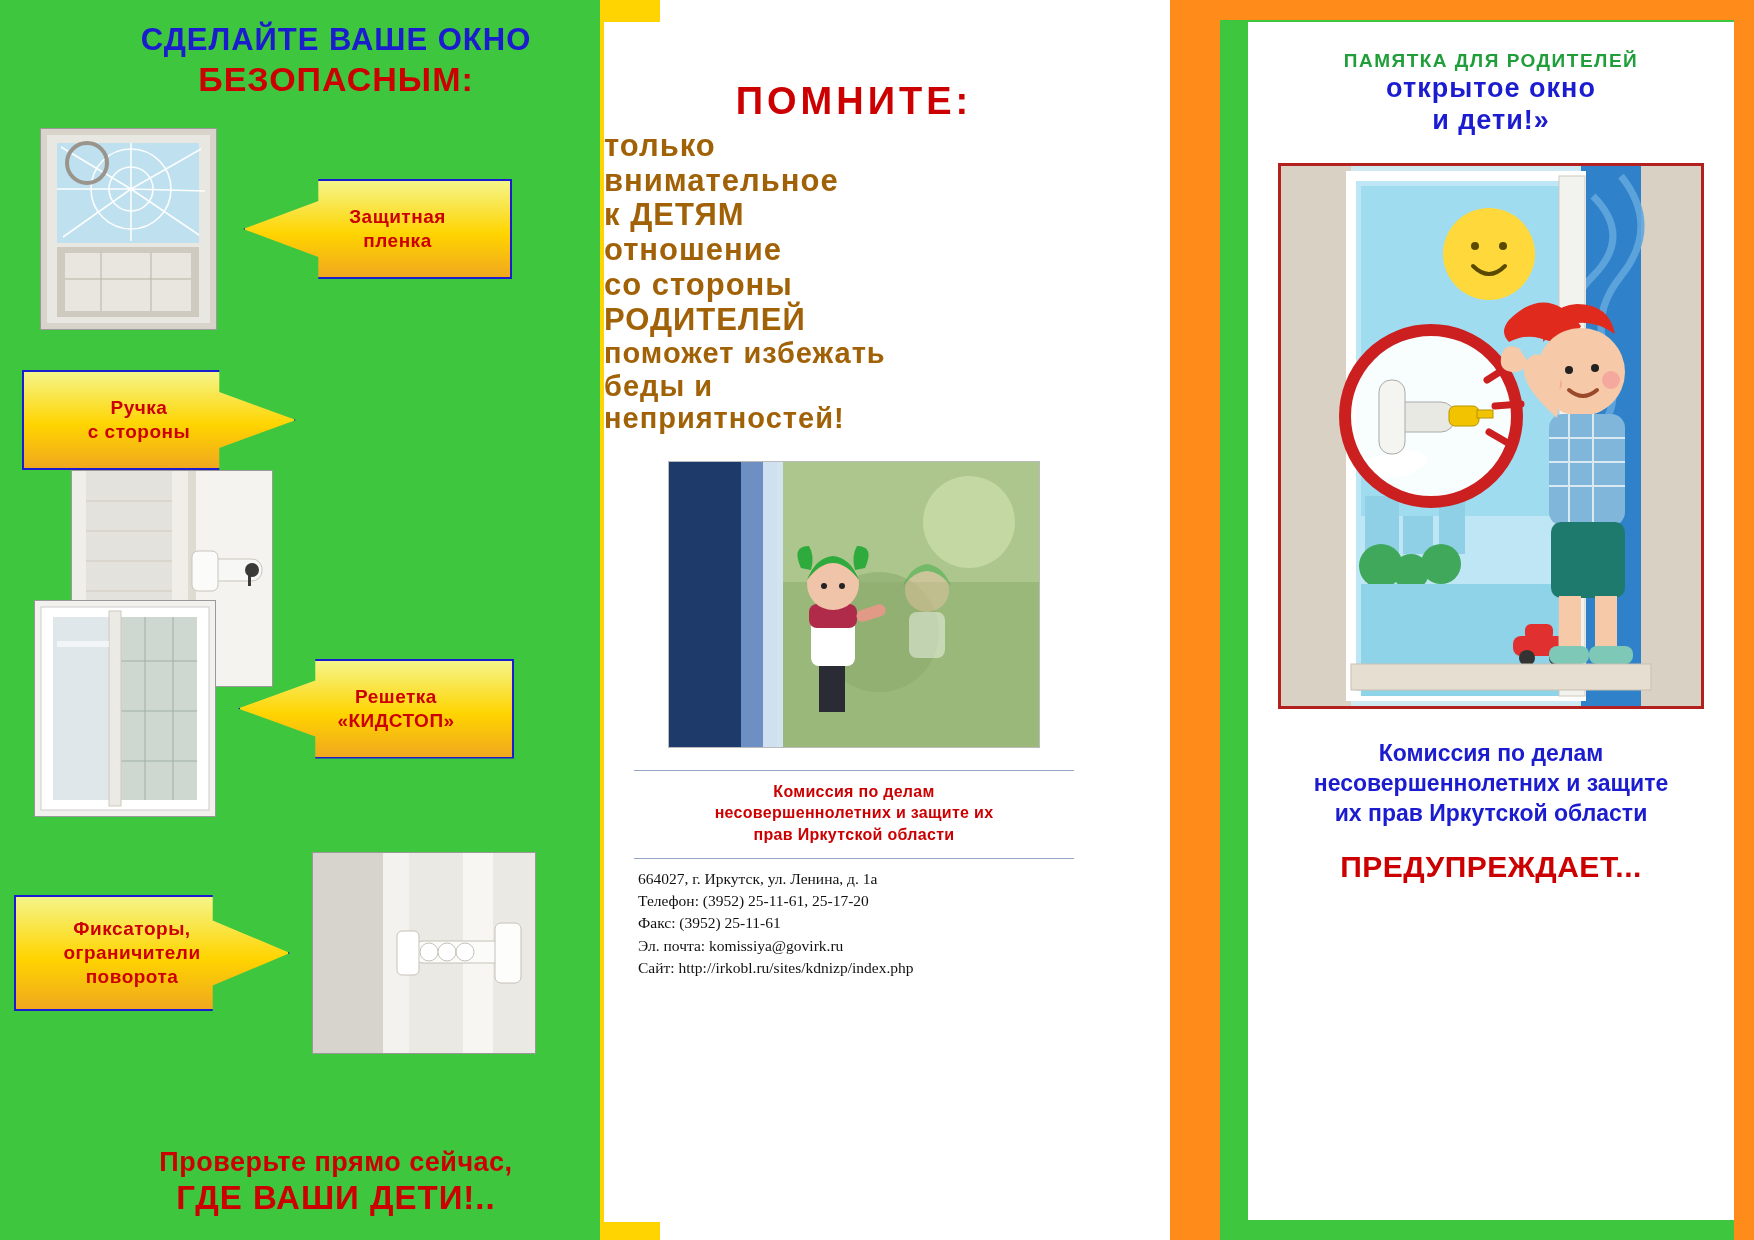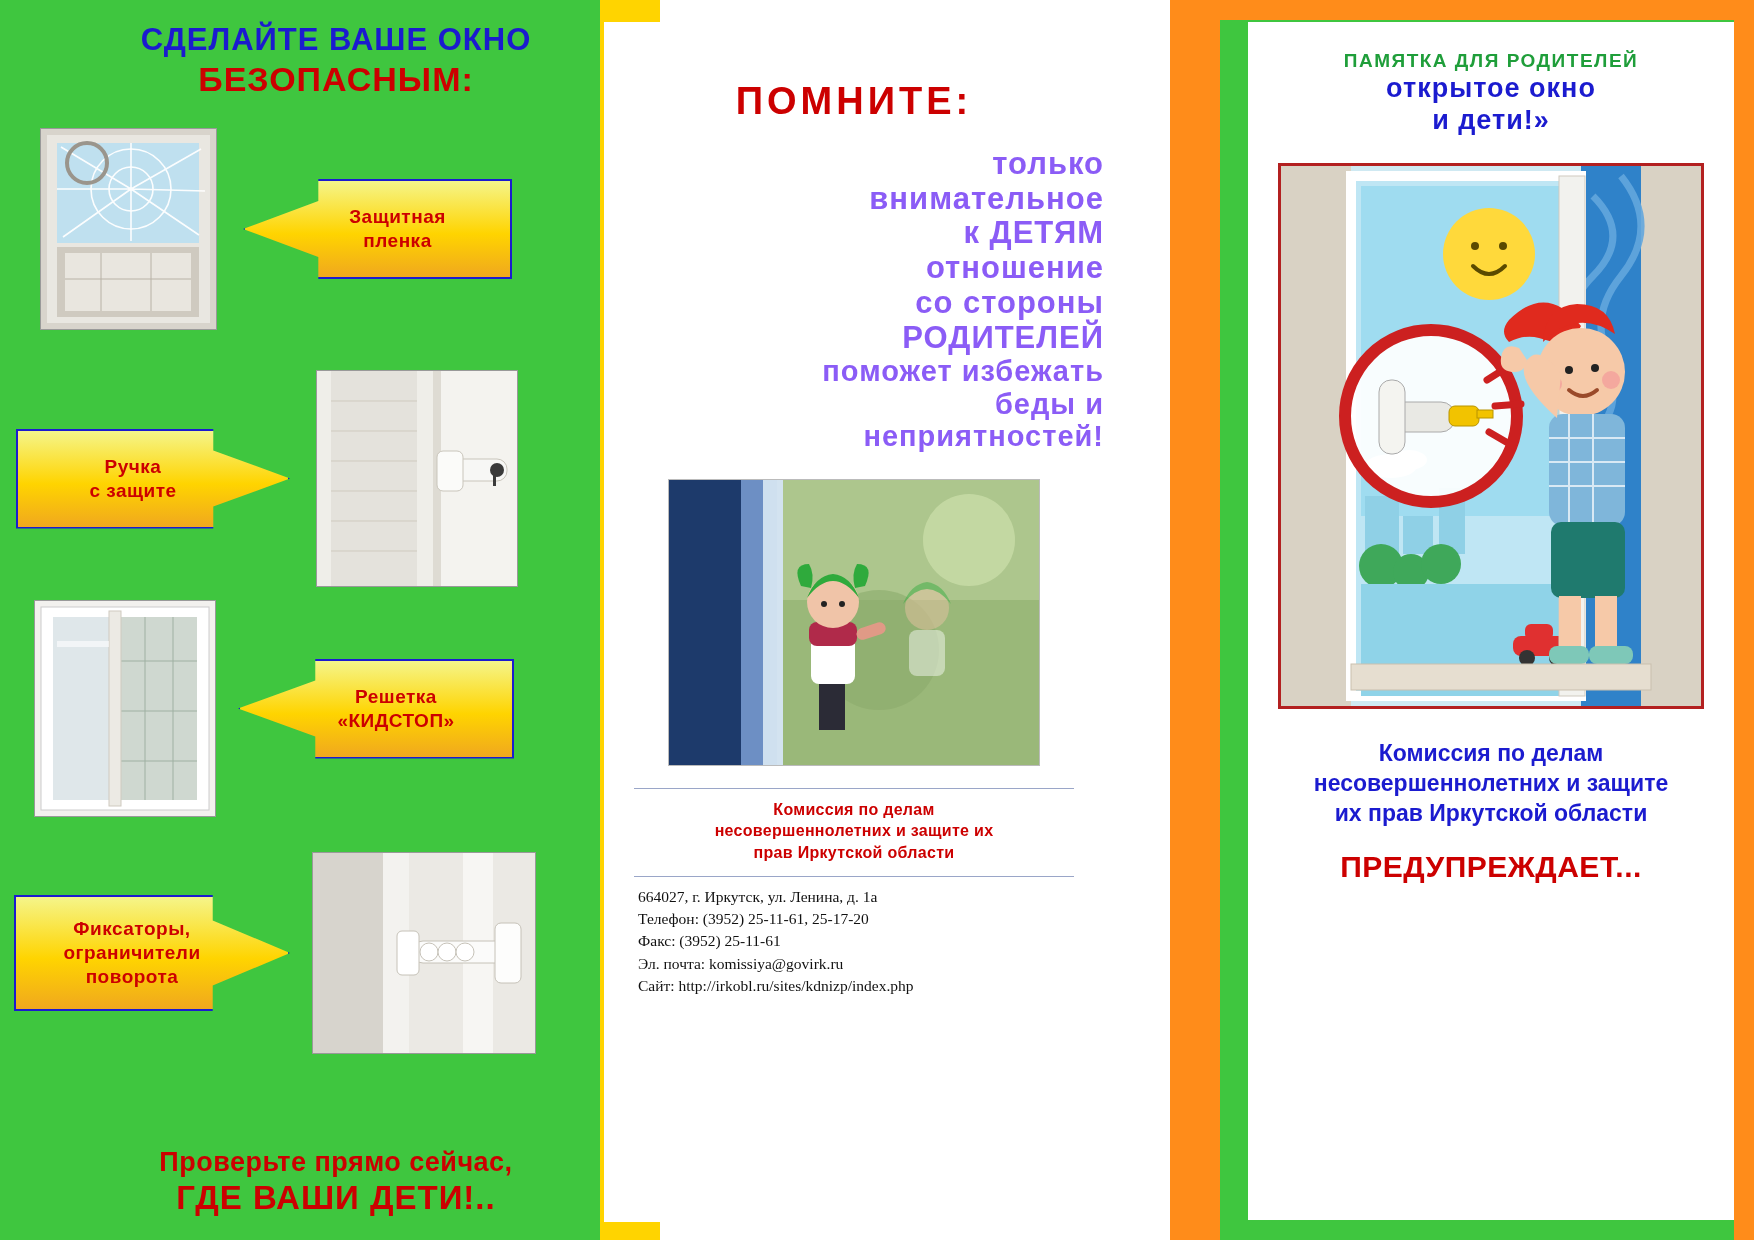--- a/index.html
+++ b/index.html
@@ -62,22 +62,22 @@
   .p1-foot .f2{font-size:33px;font-weight:bold;color:#cc0000;letter-spacing:1px;}
 
   
   .panel2{position:absolute;left:600px;top:22px;width:510px;height:1200px;background:#fff;
           left:604px;width:500px;}
   .p2-remember{
     text-align:center;color:#cc0000;font-size:38px;font-weight:bold;
     letter-spacing:4px;margin-top:58px;
   }
   .p2-body{
-    text-align:right;color:#8b5cf6;font-weight:bold;line-height:1.12;
-    margin-top:24px;
+    text-align:left;color:#a16207;font-weight:bold;line-height:1.12;
+    margin-top:6px;
   }
   .p2-body div{letter-spacing:1px;}
   .s30{font-size:31px;}
   .s28{font-size:29px;}
   .s27{font-size:29px;}
 
   .p2-photo{
     margin:26px auto 0;width:370px;height:285px;border:1px solid #bbb;overflow:hidden;position:relative;
     background:#2b4a7a;
   }
@@ -158,25 +158,25 @@
         </svg>
       </div>
       <div class="arrow arr-left" style="width:225px;height:96px;margin-left:26px;">
         <div>
           <div>Защитная</div>
           <div>пленка</div>
         </div>
       </div>
     </div>
 
-    <div class="row" style="left:16px;top:370px;">
+    <div class="row" style="left:22px;top:370px;flex-direction:column;">
       <div class="arrow arr-right" style="width:230px;height:96px;">
         <div>
           <div>Ручка</div>
-          <div>с защите</div>
+          <div>с стороны</div>
         </div>
       </div>
       <div class="photo" style="width:200px;height:215px;margin-left:26px;">
         <svg width="200" height="215" viewBox="0 0 200 215">
           <rect width="200" height="215" fill="#cfc9bf"></rect>
           <rect x="0" y="0" width="120" height="215" fill="#efeee9"></rect>
           <rect x="14" y="0" width="86" height="215" fill="#e4e2dc"></rect>
           <g stroke="#cfcabf" stroke-width="1">
             <path d="M14 30 L100 30 M14 60 L100 60 M14 90 L100 90 M14 120 L100 120 M14 150 L100 150 M14 180 L100 180"></path>
           </g>

